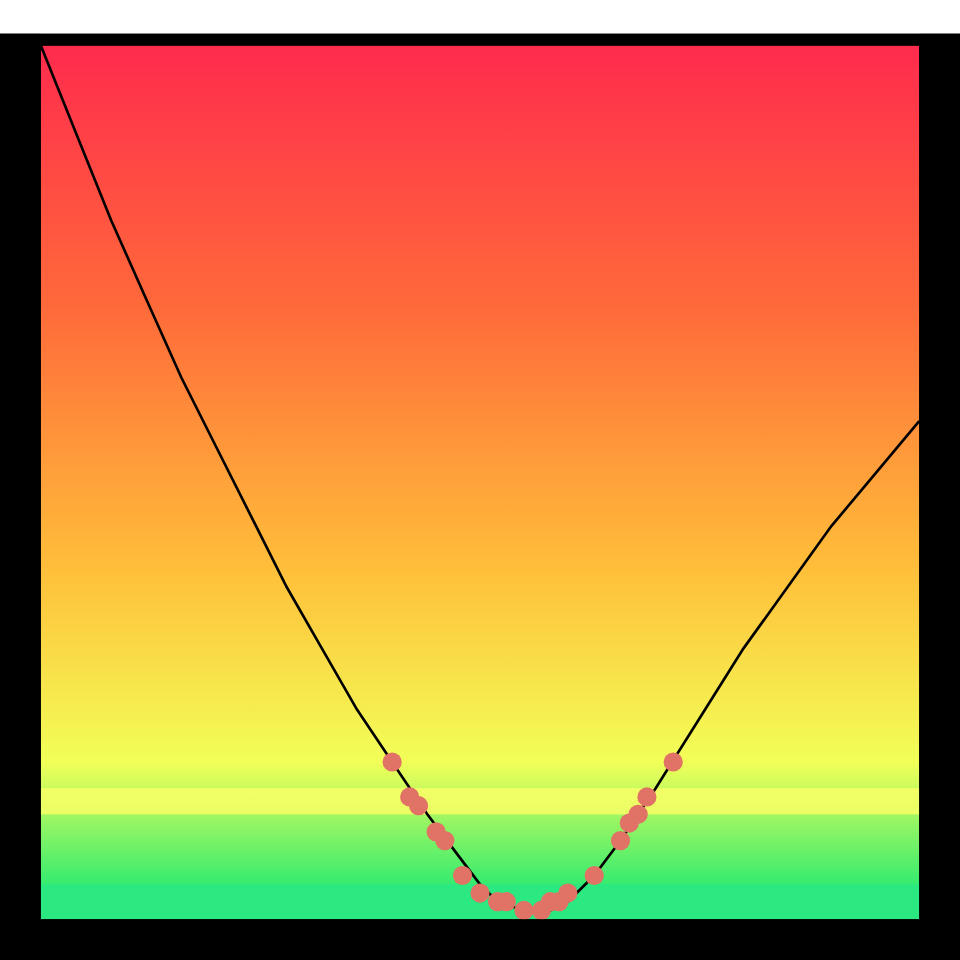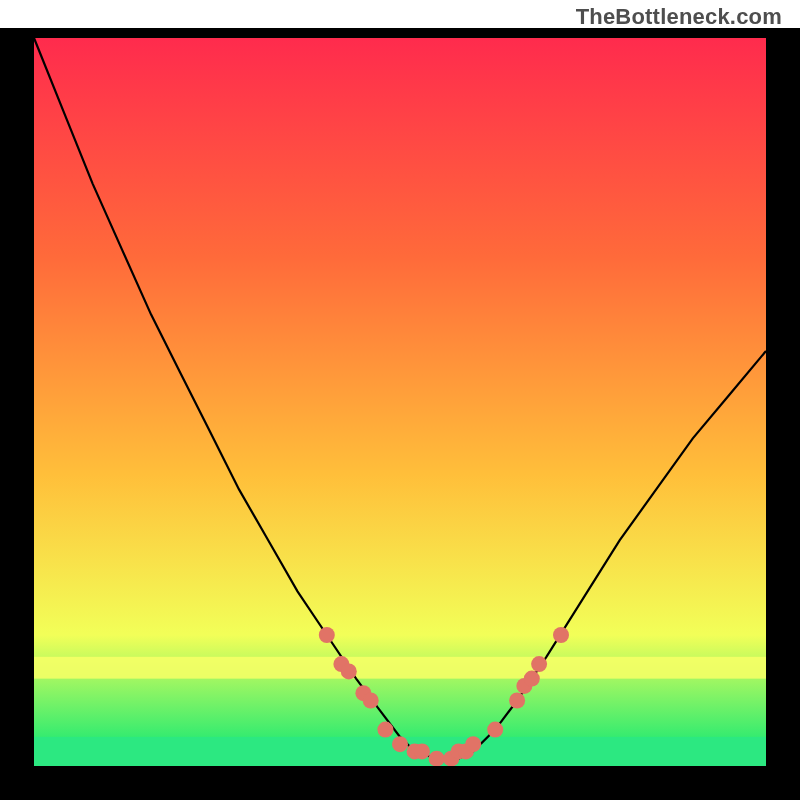--- a/index.html
+++ b/index.html
@@ -37,21 +37,20 @@
     background: #000;
     box-sizing: border-box;
     overflow: hidden;
   }
   svg { display: block; }
 </style>
 </head>
 <body>
 
 <div class="wrap">
-  <div class="watermark">TheBottleneck.com</div>
 
   <div class="plot">
     <svg id="chart-svg" width="800" height="772" viewBox="0 0 800 772" preserveAspectRatio="none">
       <defs>
         <linearGradient id="bg-grad" x1="0" y1="0" x2="0" y2="1">
           <stop id="g-top" offset="0%" stop-color="#ff2b4d"></stop>
           <stop id="g-upper" offset="30%" stop-color="#ff6a3a"></stop>
           <stop id="g-mid" offset="60%" stop-color="#ffbf3a"></stop>
           <stop id="g-low" offset="82%" stop-color="#f2ff58"></stop>
           <stop id="g-bot" offset="100%" stop-color="#00e676"></stop>

